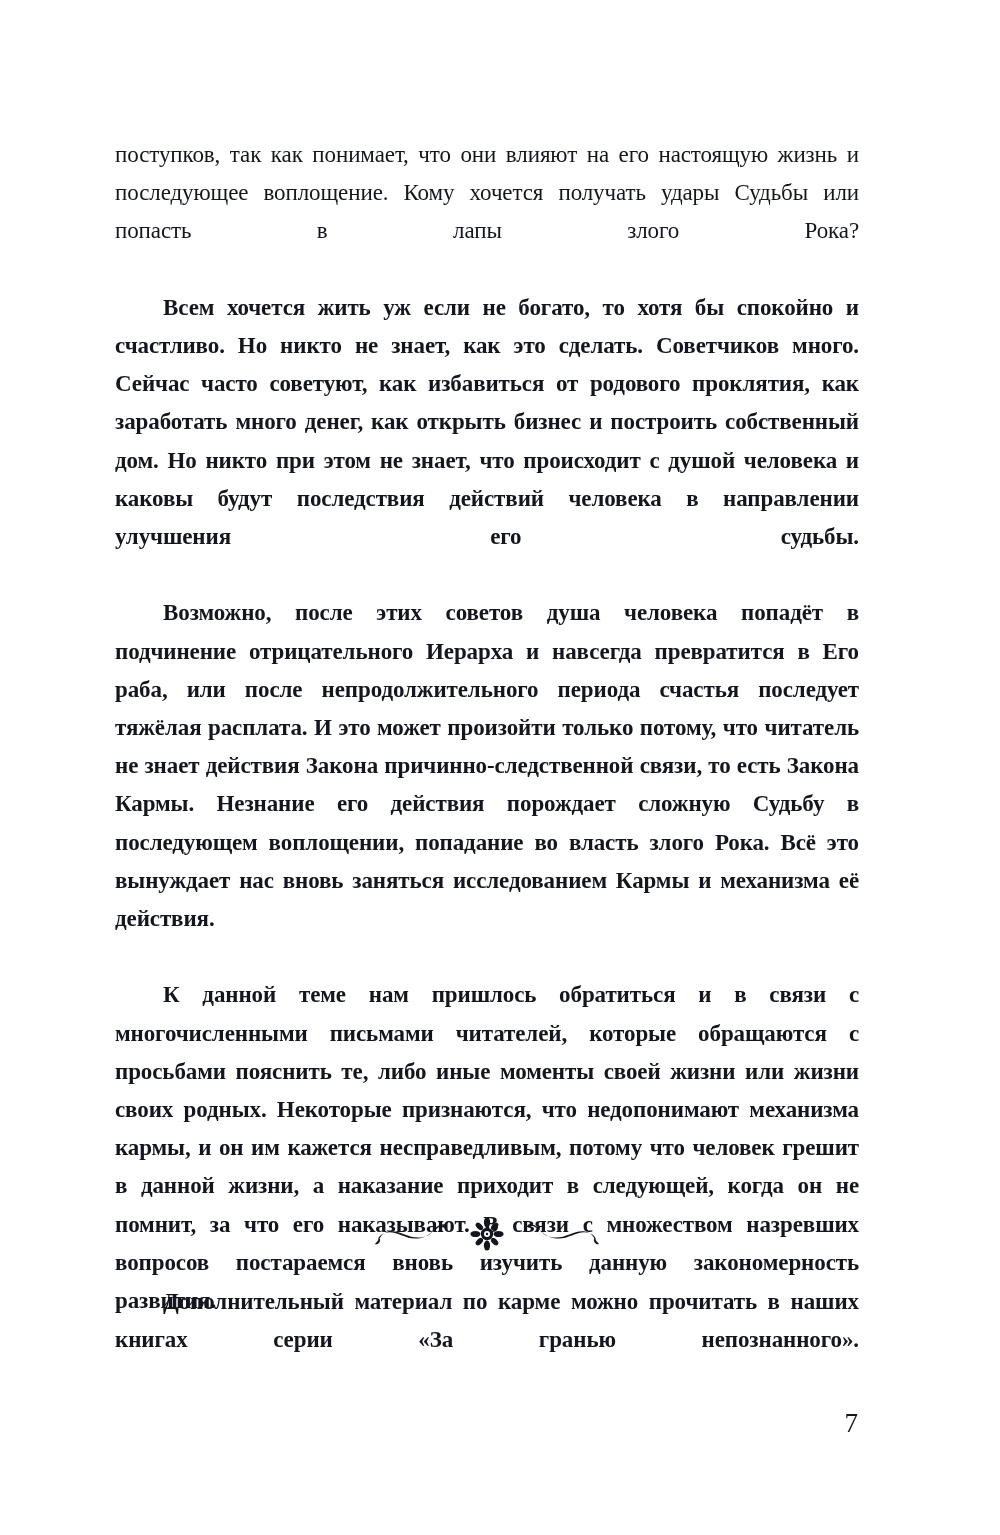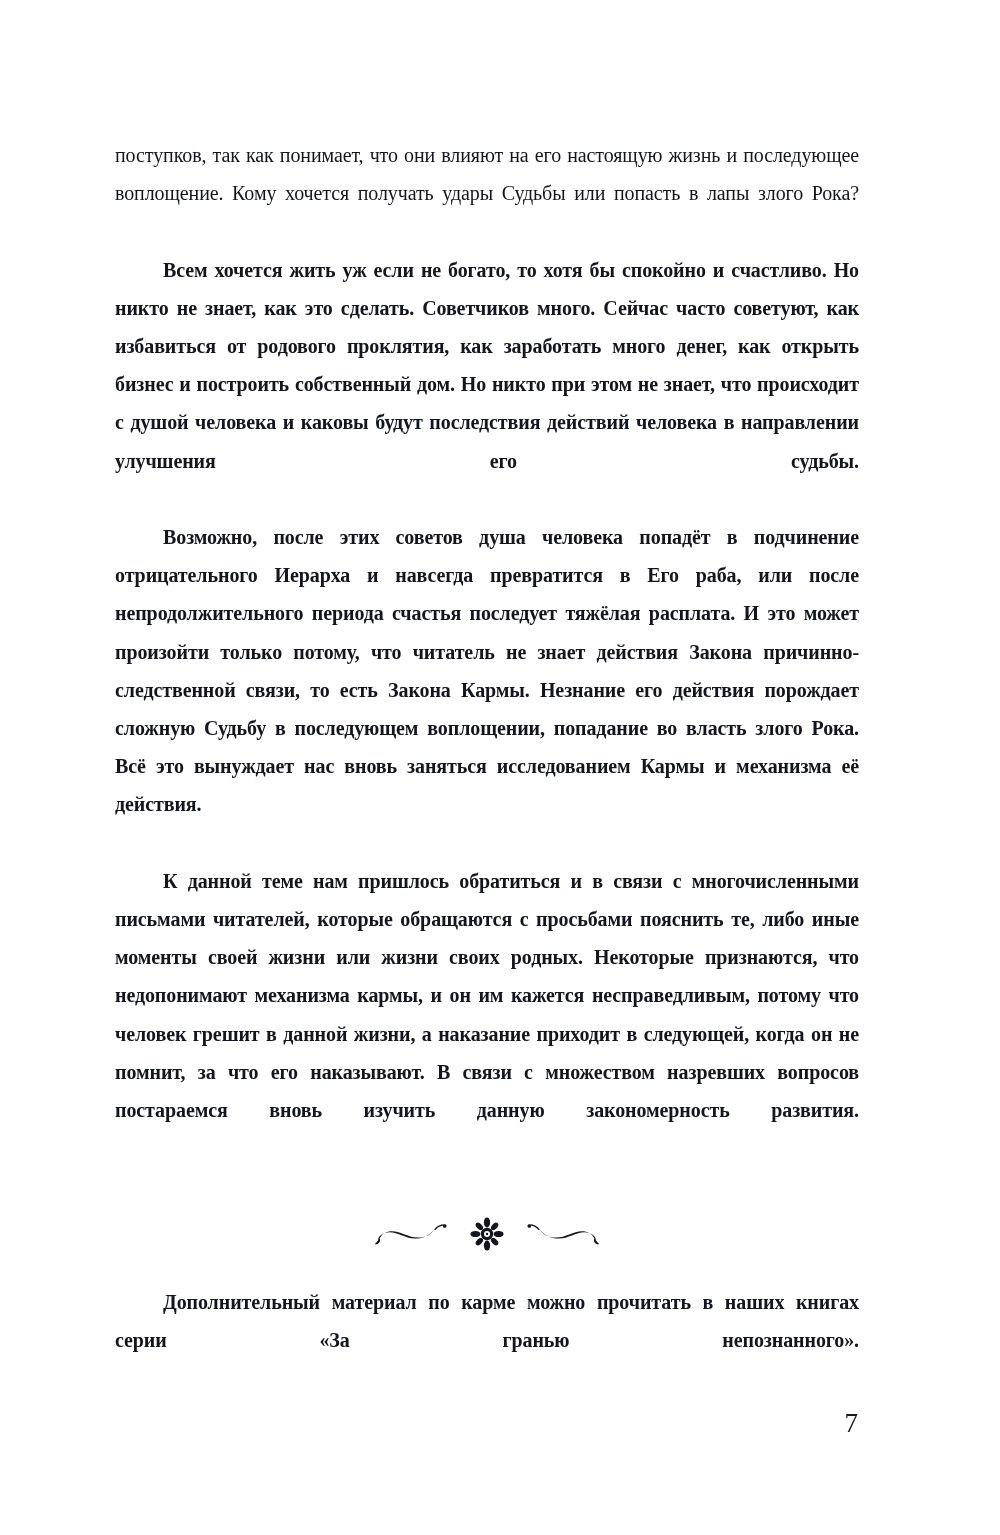--- a/index.html
+++ b/index.html
@@ -29,21 +29,21 @@
     position: absolute;
     left: 115px;
     top: 136px;
     width: 744px;
   }
 
   .para {
     margin: 0;
     text-align: justify;
     text-justify: inter-word;
-    font-size: 20px;
+    font-size: 23px;
     line-height: 38.2px;
     letter-spacing: -0.1px;
     word-spacing: 0.2px;
     font-weight: 400;
     color: #14161f;
     -webkit-hyphens: none;
     hyphens: none;
   }
 
   

